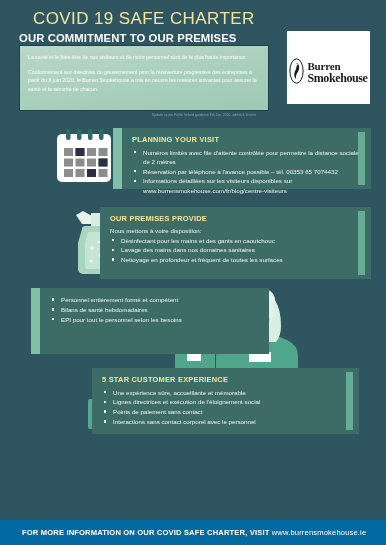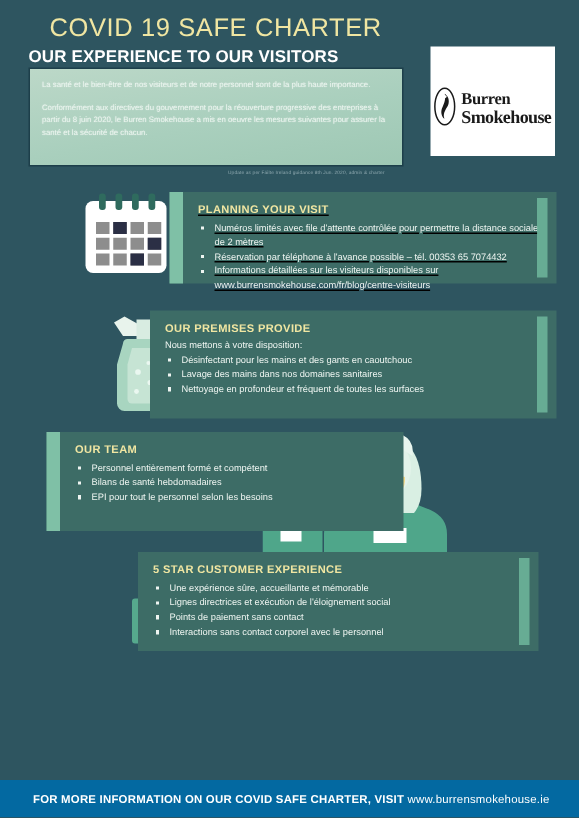--- a/index.html
+++ b/index.html
@@ -75,21 +75,21 @@
   ul.card-list { list-style: none; }
   ul.card-list li {
     position: relative; font-size: 6.2px; line-height: 1.5;
     color: #eef5f1; padding-left: 11px; margin-bottom: .5px;
   }
   ul.card-list li::before {
     content: ""; position: absolute; left: 2px; top: 3.4px;
     width: 2.4px; height: 2.4px; background: #eef5f1;
   }
 
-  #card-planning { left: 113px; top: 128px; width: 258px; height: 61px; text-decoration: underline; }
+  #card-planning { left: 113px; top: 128px; width: 258px; height: 61px; }
   #card-premises { left: 100px; top: 207px; width: 271px; height: 72px; }
   #card-team     { left: 31px;  top: 288px; width: 238px; height: 66px;
                    background: #3d6c66; z-index: 4; }
   #card-5star    { left: 92px; top: 368px; width: 267px; height: 66px; z-index: 4; }
 
   
   .card-rglow {
     position: absolute; right: 6px; top: 4px; bottom: 4px; width: 7px;
     background: #6fb79c; opacity: .85;
   }
@@ -117,21 +117,21 @@
   }
   .footer-url { font-weight: normal; }
 </style>
 </head>
 <body>
 
 <div class="poster">
 
   <div class="header">
     <div class="title">COVID 19 SAFE CHARTER</div>
-    <div class="subtitle">OUR EXPERIENCE TO OUR VISITORS</div>
+    <div class="subtitle">OUR COMMITMENT TO OUR PREMISES</div>
 
     <div class="intro-box">
       <p>La santé et le bien-être de nos visiteurs et de notre personnel sont de la plus haute importance.</p>
       <p>Conformément aux directives du gouvernement pour la réouverture progressive des entreprises à partir du 8 juin 2020, le Burren Smokehouse a mis en oeuvre les mesures suivantes pour assurer la santé et la sécurité de chacun.</p>
     </div>
     <div class="intro-caption">Update as per Fáilte Ireland guidance 8th Jun. 2020, admin &amp; charter</div>
 
     <div class="logo-box">
       <div class="logo-inner">
         <span class="logo-mark">
@@ -246,21 +246,20 @@
         <circle cx="90" cy="29" r="2" fill="#23323a"></circle>
         <path d="M69 36 q13 -4 26 0 q1 12 -13 15 q-14 -3 -13 -15 z" fill="#f2d98a"></path>
         <rect x="74" y="70" width="22" height="10" fill="#ffffff"></rect>
       </g>
     </svg>
   </div>
 
   <div class="card" id="card-team">
     <div class="card-accent"></div>
     <div class="card-body">
-      <div class="card-title">OUR TEAM</div>
       <ul class="card-list">
         <li>Personnel entièrement formé et compétent</li>
         <li>Bilans de santé hebdomadaires</li>
         <li>EPI pour tout le personnel selon les besoins</li>
       </ul>
     </div>
   </div>
 
   <div class="icon-wrap" id="icon-thumb">
     <svg width="58" height="62" viewBox="0 0 58 62">

